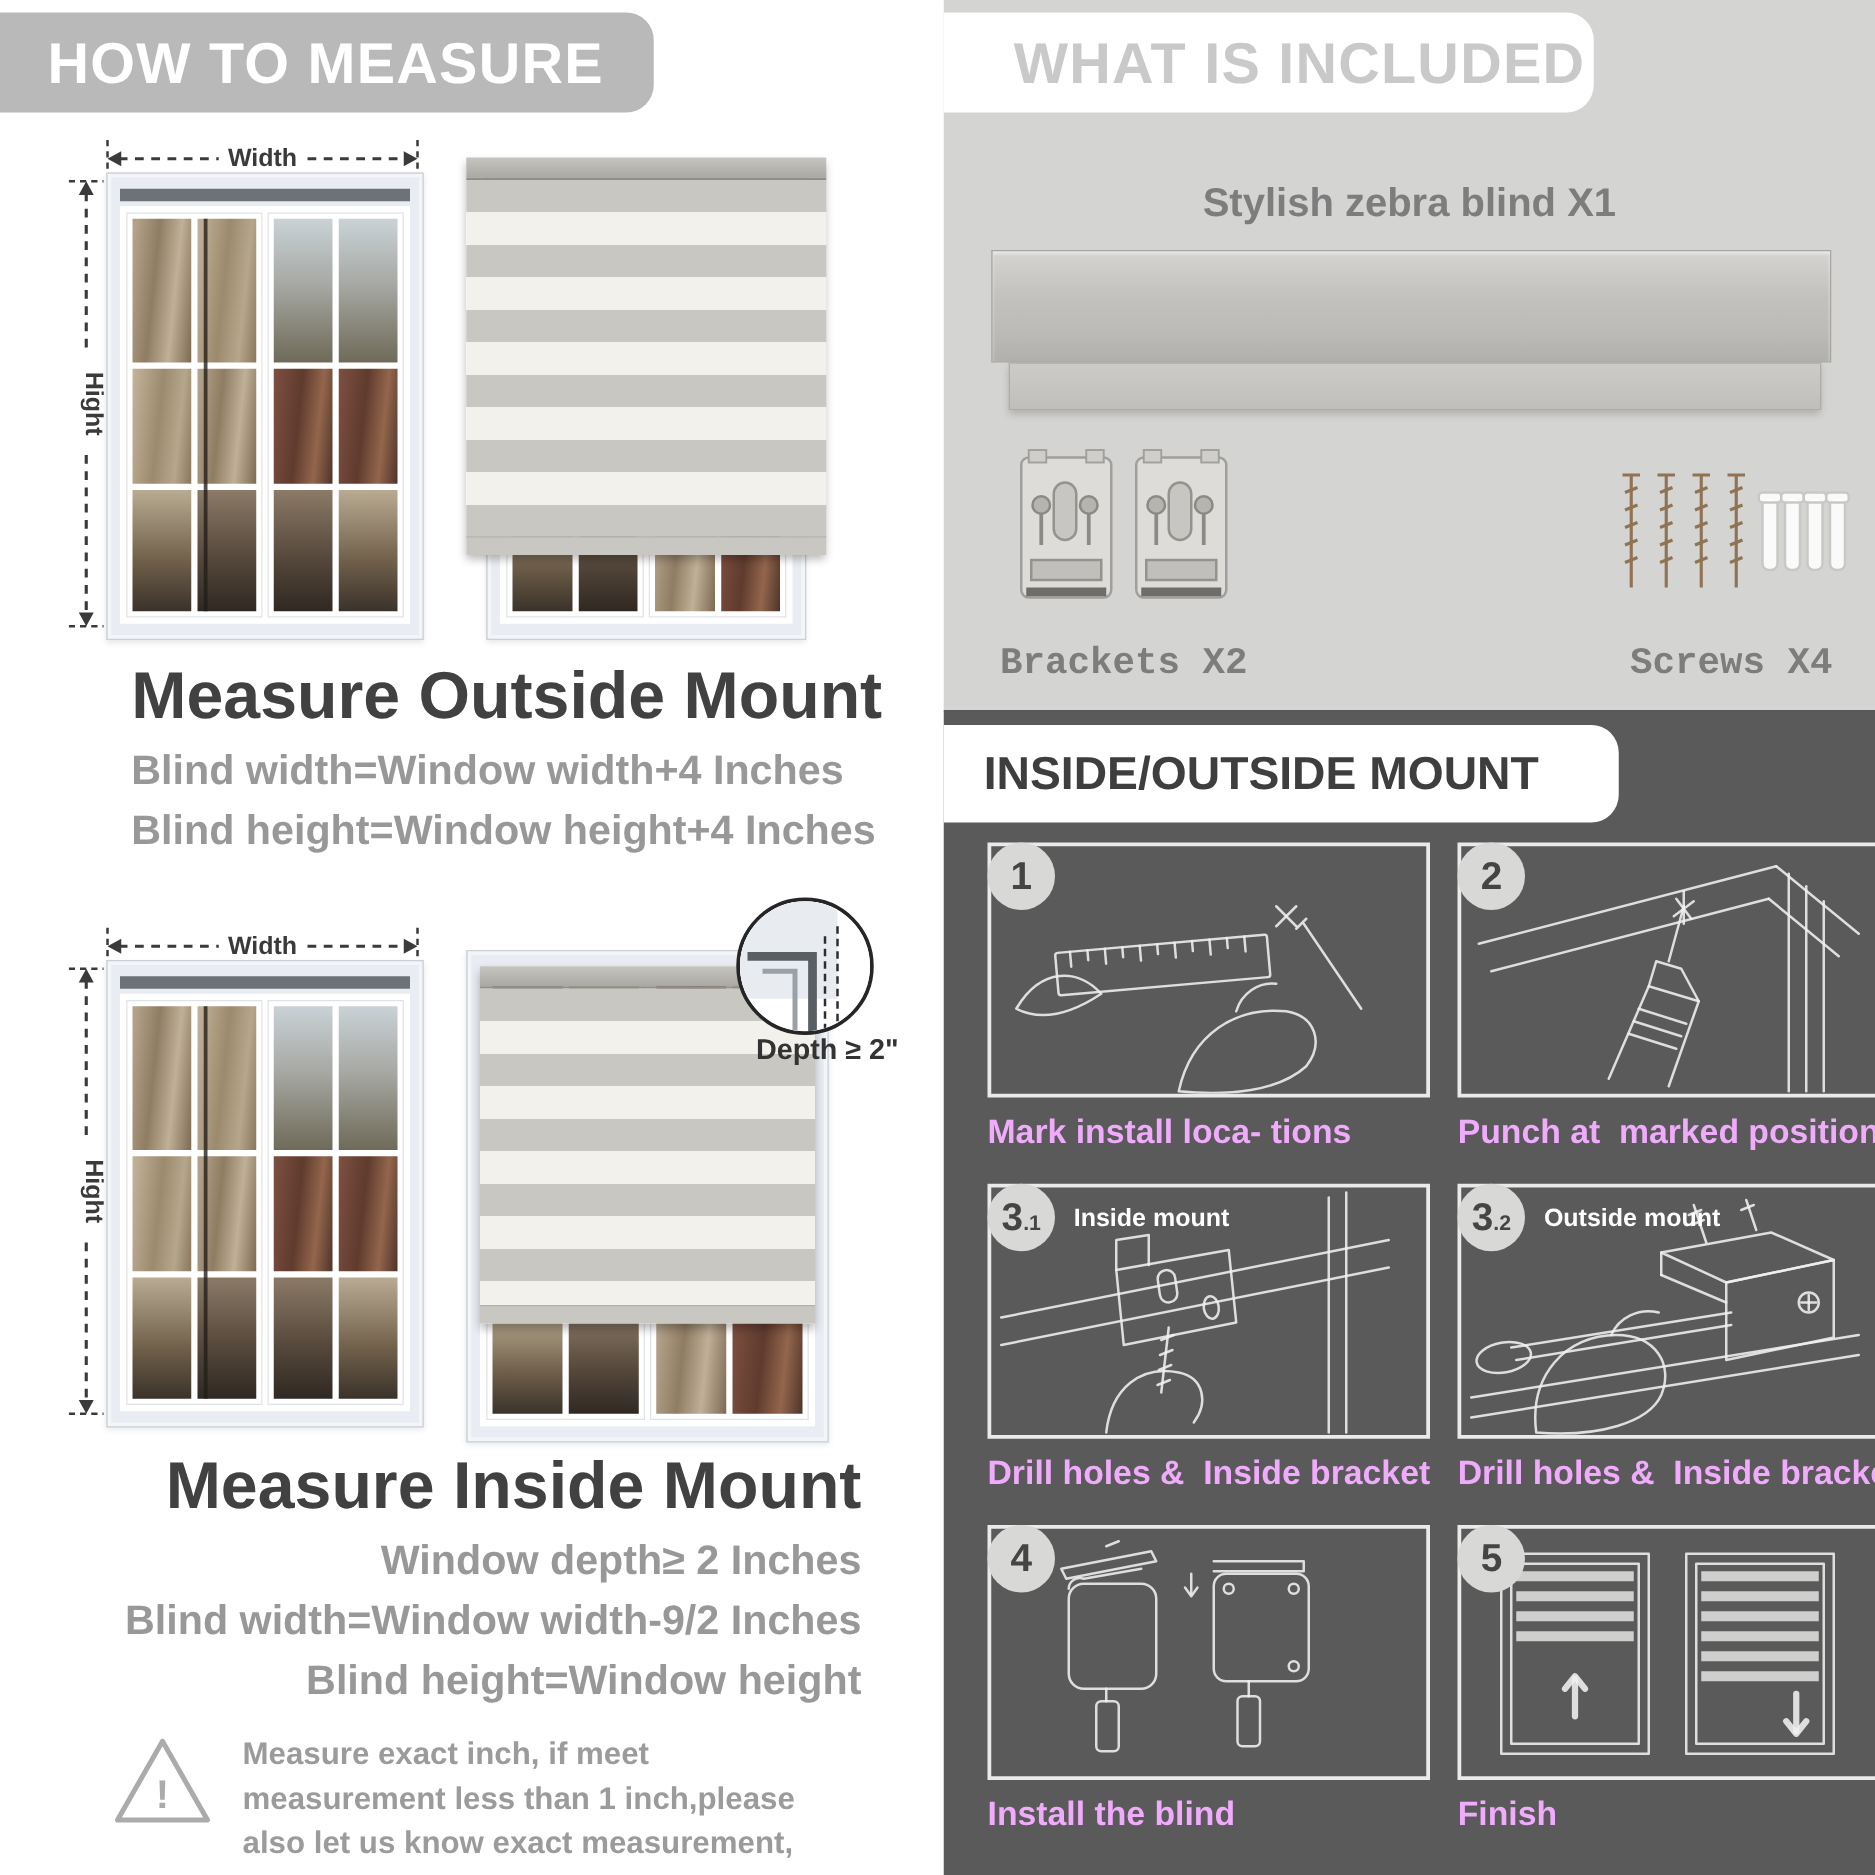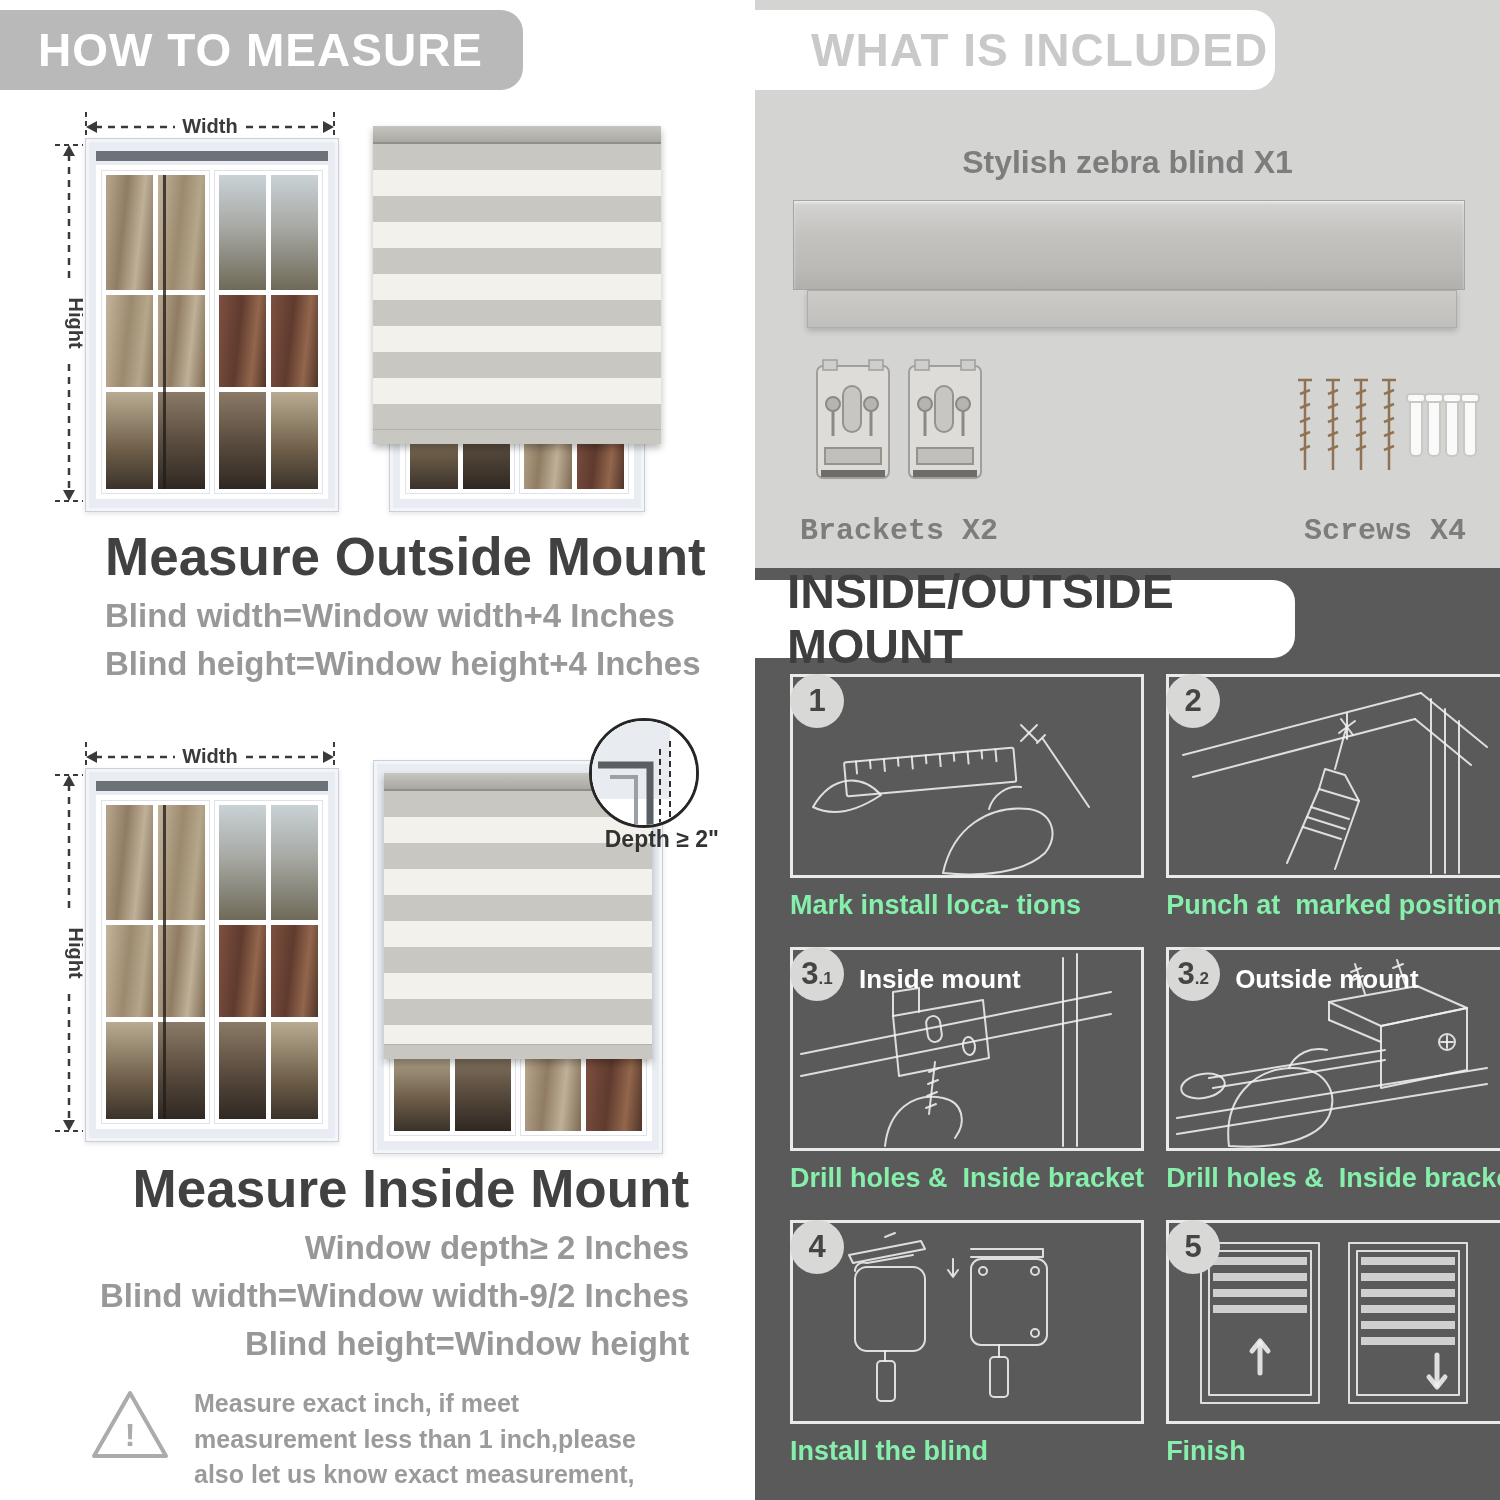--- a/index.html
+++ b/index.html
@@ -9,21 +9,21 @@
 
   
   .hdr-left{left:0;top:10px;width:523px;height:80px;background:#b9b9b9;
             border-radius:0 22px 22px 0;display:flex;align-items:center;padding-left:38px;
             color:#fff;font-size:46px;font-weight:bold;letter-spacing:1px;box-sizing:border-box;}
   .hdr-included{left:0;top:10px;width:520px;height:80px;background:#fff;
             border-radius:0 22px 22px 0;display:flex;align-items:center;padding-left:56px;
             color:#c9c9c9;font-size:46px;font-weight:bold;letter-spacing:1px;box-sizing:border-box;}
   .hdr-mount{left:0;top:12px;width:540px;height:78px;background:#fff;
             border-radius:0 22px 22px 0;display:flex;align-items:center;padding-left:32px;
-            color:#3e3e3e;font-size:48px;font-weight:bold;box-sizing:border-box;}
+            color:#3e3e3e;font-size:37px;font-weight:bold;box-sizing:border-box;}
 
   
   .win{position:absolute;background:#e9edf3;border:1px solid #c9d0d9;
        box-shadow:inset 0 0 0 3px #f3f5f8,0 2px 5px rgba(0,0,0,.10);}
   .wtop{position:absolute;top:12px;left:10px;right:10px;height:10px;background:#6d7278;}
   .panes{position:absolute;left:10px;right:10px;top:26px;bottom:12px;background:#fff;
          display:flex;gap:4px;padding:5px;box-sizing:border-box;}
   .sash{flex:1;position:relative;display:grid;grid-template-columns:1fr 1fr;
         grid-template-rows:1.25fr 1fr 1.05fr;gap:5px;background:#fff;
         border:1px solid #dfe3e8;padding:4px;box-sizing:border-box;}
@@ -72,22 +72,22 @@
   .mnt-panel{left:755px;top:568px;width:745px;height:932px;background:#595a59;}
   .steps{left:35px;top:106px;width:682px;display:grid;grid-template-columns:1fr 1fr;
          column-gap:22px;}
   .step{margin-bottom:26px;}
   .step-art{position:relative;height:198px;border:3px solid #eaeaea;background:#595a59;
             box-sizing:content-box;}
   .badge{position:absolute;top:-3px;left:-3px;width:54px;height:54px;border-radius:50%;
          background:#d8d8d6;color:#454545;display:flex;align-items:center;justify-content:center;
          font-weight:bold;font-size:31px;}
   .badge .sub{font-size:17px;margin-top:10px;}
-  .step-title{position:absolute;top:14px;left:66px;color:#fff;font-size:26px;font-weight:bold;}
-  .caption{margin-top:12px;color:#86efac;font-size:27px;font-weight:bold;white-space:pre;}
+  .step-title{position:absolute;top:14px;left:66px;color:#fff;font-size:20px;font-weight:bold;}
+  .caption{margin-top:12px;color:#f0abfc;font-size:27px;font-weight:bold;white-space:pre;}
 
   svg text{font-family:"Liberation Sans",sans-serif;}
   .lineart{stroke:#f0f0f0;stroke-opacity:.88;fill:none;stroke-width:2;stroke-linecap:round;
            stroke-linejoin:round;}
 </style>
 </head>
 <body>
 
 <div class="canvas">
 

